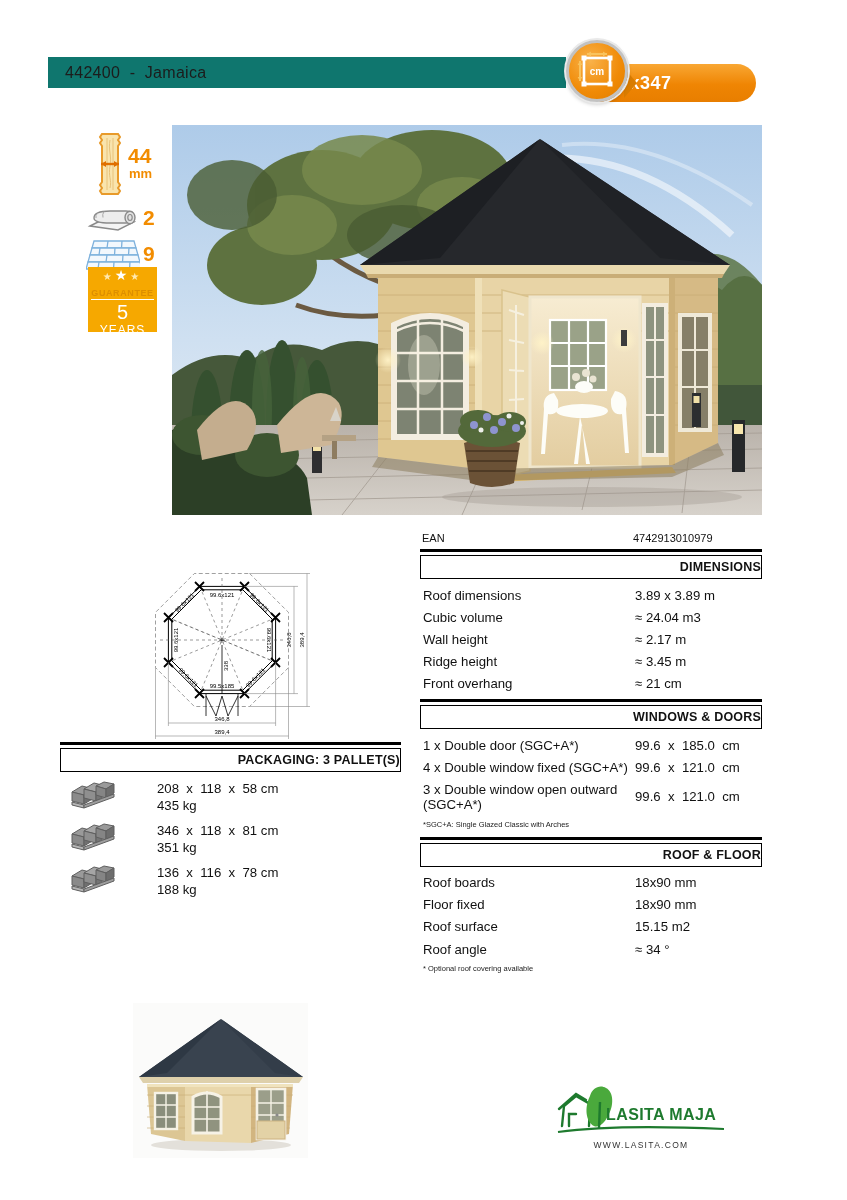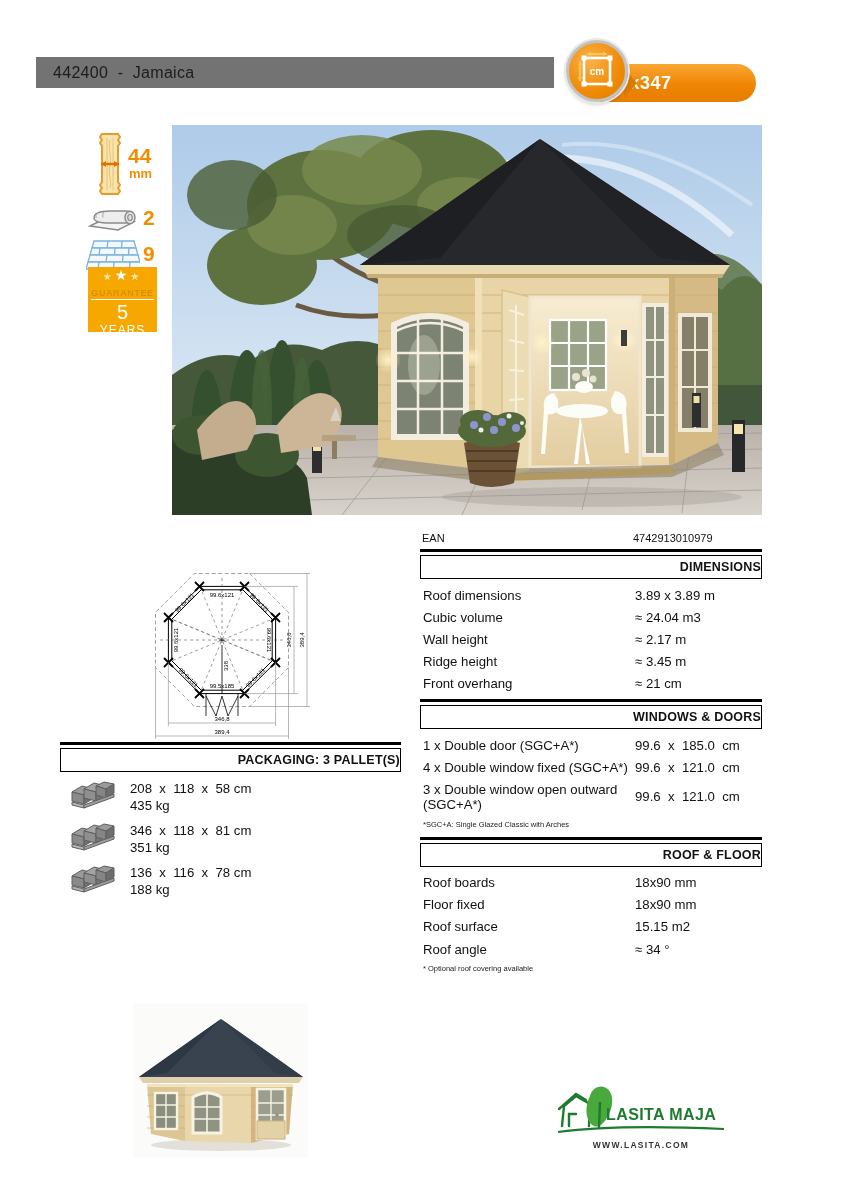--- a/index.html
+++ b/index.html
@@ -1,22 +1,22 @@
 <!DOCTYPE html>
 <html><head>
 <meta charset="utf-8">
 <style>
   * { margin:0; padding:0; box-sizing:border-box; }
   html,body { background:#ffffff; }
   body { font-family:"Liberation Sans", sans-serif; color:#111; }
   .page { position:relative; width:847px; height:1200px; background:#fff; overflow:hidden; }
 
   
-  .header-bar { position:absolute; left:36px; top:57px; width:518px; height:31px;
-    background:#737373; display:flex; align-items:center; }
+  .header-bar { position:absolute; left:48px; top:57px; width:518px; height:31px;
+    background:#0f766e; display:flex; align-items:center; }
   .header-title { font-size:16px; color:#1c1c1c; padding-left:17px; white-space:pre; letter-spacing:.3px; }
 
   .badge-pill { position:absolute; left:598px; top:64px; width:158px; height:38px;
     background:linear-gradient(#f9a733,#ef8503 55%, #e87e00);
     border-radius:4px 19px 19px 4px; display:flex; align-items:center; justify-content:flex-start; }
   .badge-pill .dart { position:absolute; left:26px; top:4px; width:0; height:0;
     border-top:15px solid transparent; border-bottom:15px solid transparent; border-left:13px solid #d97c00; }
   .badge-size { color:#fff; font-size:18px; font-weight:600; padding-right:22px; letter-spacing:.5px; }
   .badge-circle { position:absolute; left:566px; top:40px; width:62px; height:62px; border-radius:50%;
     background:radial-gradient(circle at 38% 32%, #f9b24a, #f08a06 60%, #e07d00);
@@ -44,30 +44,30 @@
   .sec-box { border:1.5px solid #000; margin-top:3px; text-align:right;
     font-weight:bold; font-size:12.5px; padding:4px 0 4px 0; letter-spacing:.2px; }
   .spec-rows { padding-top:5px; }
   .spec-row { display:flex; font-size:13.2px; padding:3.6px 0 3.6px 3px; align-items:center; }
   .spec-row .lab { flex:0 0 212px; padding-right:6px; }
   .spec-row .val { white-space:pre; }
   .footnote { font-size:7.5px; color:#222; padding:4px 0 2px 3px; }
 
   
   .packaging { position:absolute; left:60px; top:742px; width:341px; }
-  .pallet-row { display:flex; margin-top:8px; align-items:center; }
+  .pallet-row { display:flex; margin-top:8px; align-items:center;gap:27px; }
   .pallet-ico { width:58px; flex:0 0 58px; padding-left:8px; }
   .pallet-text { font-size:13.2px; line-height:17px; padding-left:12px; white-space:pre; }
 
   
   .logo-wrap { position:absolute; left:556px; top:1082px; width:170px; }
   .logo-row { position:relative; height:56px; }
   .brand-name { position:absolute; left:50px; top:24px; font-size:16px; font-weight:bold;
     color:#1e7a2e; letter-spacing:.4px; }
-  .brand-url { text-align:center; font-size:8.5px; letter-spacing:1.3px; color:#333; margin-top:2px; font-weight:bold; }
+  .brand-url { text-align:center; font-size:8.5px; letter-spacing:1.3px; color:#333; margin-top:2px; font-weight:normal; }
 
   svg text { font-family:"Liberation Sans", sans-serif; }
 </style>
 </head>
 <body>
 
 <div class="page">
 
   <div class="header-bar">
     <span class="header-title">442400  -  Jamaica</span>

